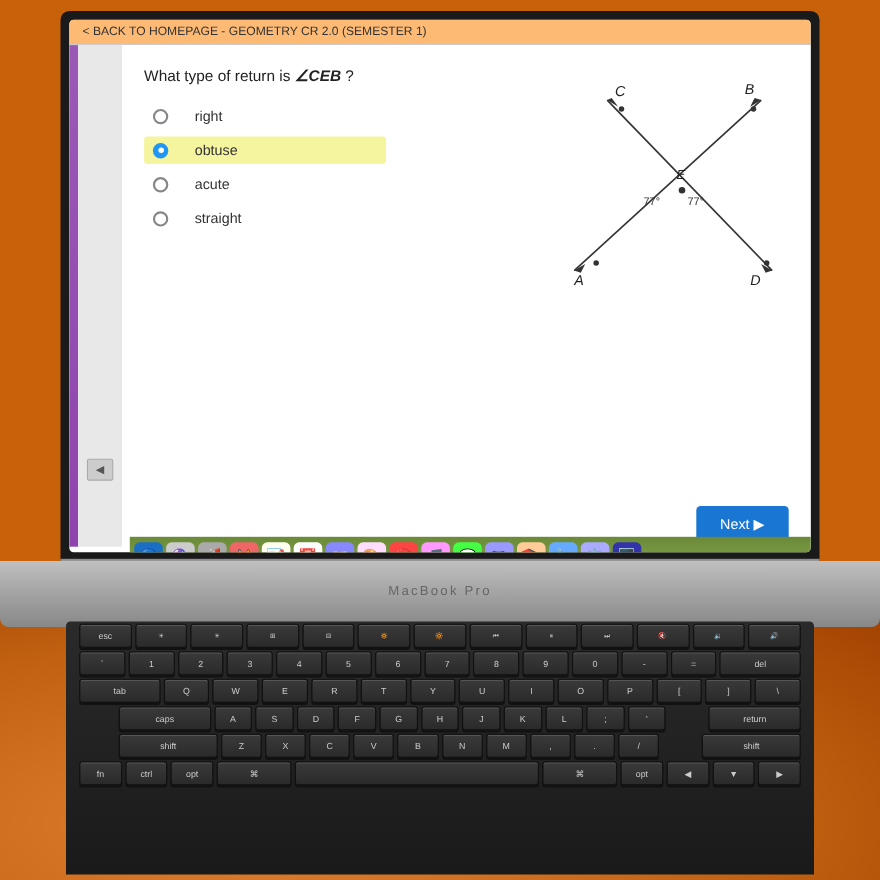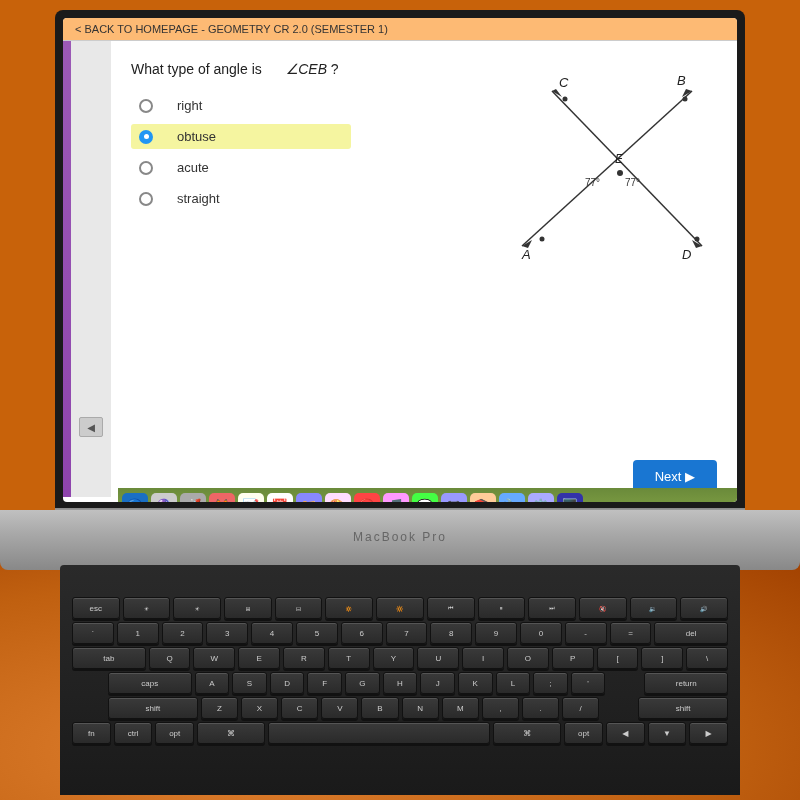--- a/index.html
+++ b/index.html
@@ -261,21 +261,21 @@
       flex: 1;
       cursor: pointer;
       box-shadow: 0 2px 0 #111, inset 0 1px 0 #555;
     }
 
     .key.wide { flex: 1.8; }
     .key.wider { flex: 2.5; margin-left: 36px; }
     .key.space { flex: 6; }
 
     .keyboard-rows {
-      padding: 32px 8px 8px 8px;
+      padding: 2px 8px 8px 8px;
     }
 
     
     .bg-orange {
       position: absolute;
       bottom: 0;
       left: 0;
       width: 800px;
       height: 250px;
       background: radial-gradient(ellipse at 30% 80%, #e08030 0%, #c06010 60%, #a04000 100%);
@@ -298,21 +298,21 @@
 
       <div class="sidebar-accent"></div>
 
       <div class="left-panel">
         <div class="back-button-small">◀</div>
       </div>
 
       <div class="main-content">
 
         <div class="question-text">
-          <span>What type of angle is </span><span style="font-style:italic;font-weight:normal;margin-left:20px;">∠CEB</span><span> ?</span>
+          <span>What type of return is </span><span style="font-style:italic;font-weight:bold;">∠CEB</span><span> ?</span>
         </div>
 
         <div class="choices">
 
           <div class="choice-item">
             <div class="radio-circle"></div>
             <span>right</span>
           </div>
 
           <div class="choice-item selected">

